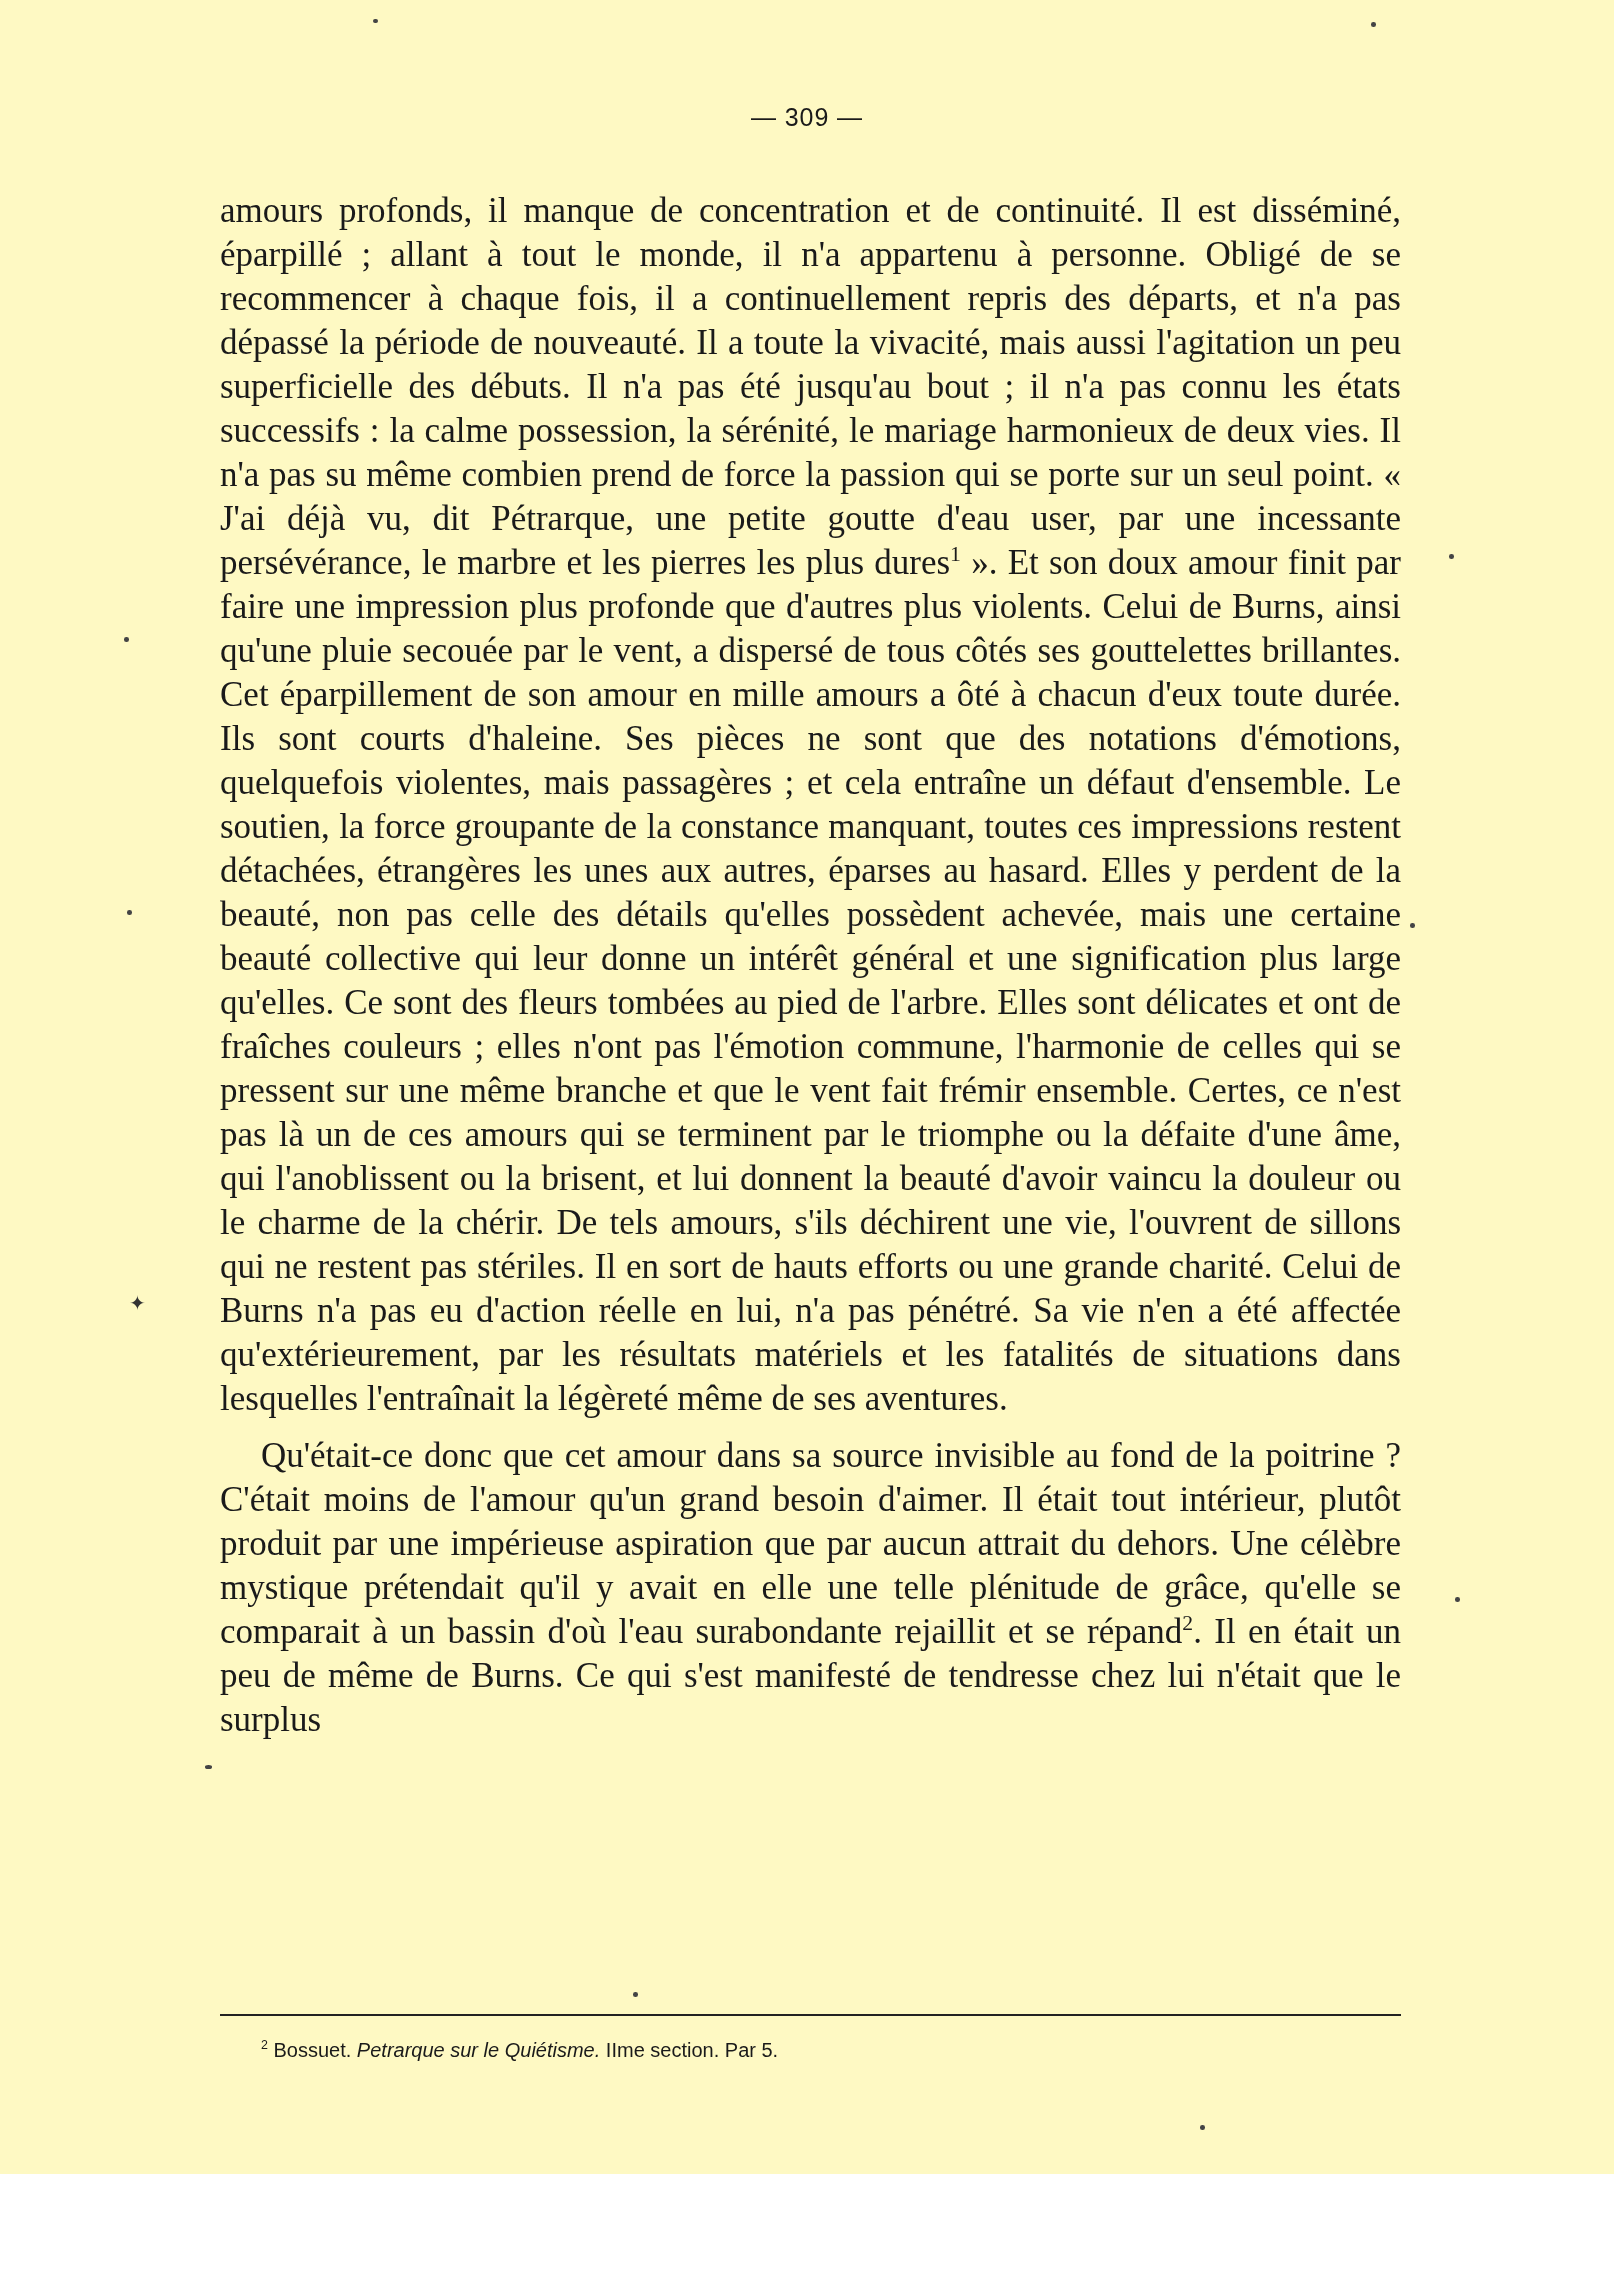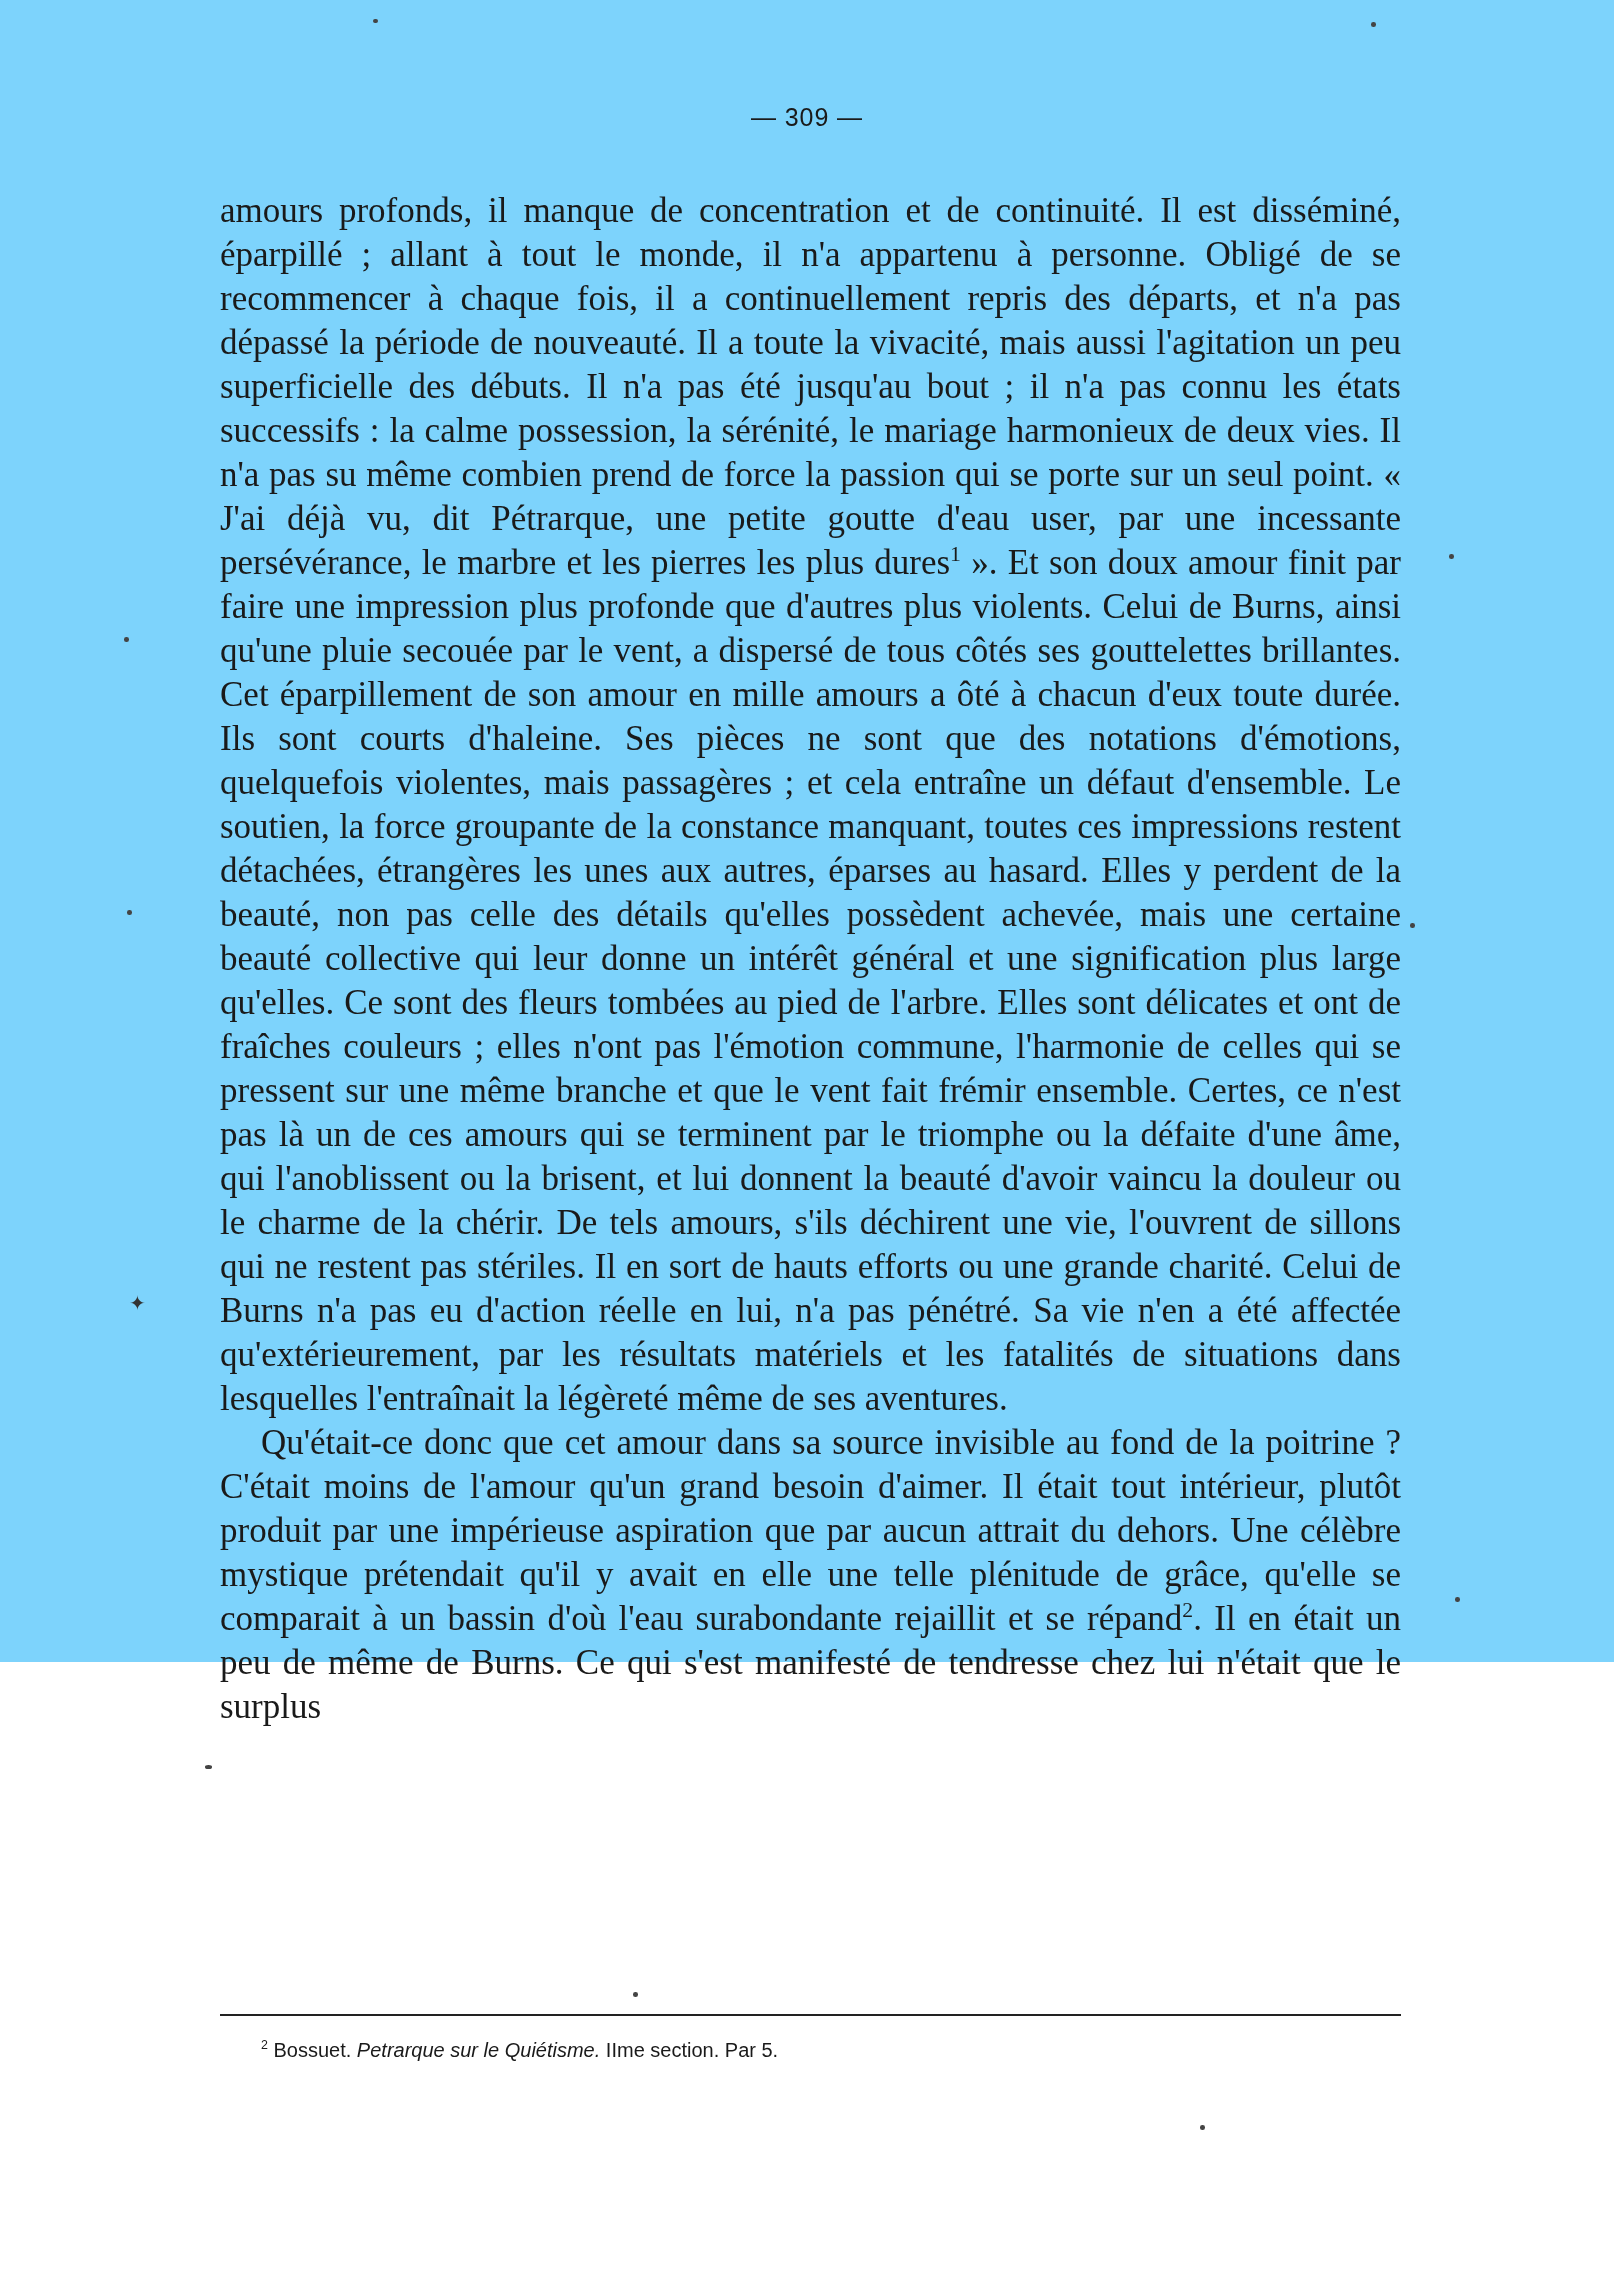--- a/index.html
+++ b/index.html
@@ -11,22 +11,22 @@
     width: 1614px;
     height: 2290px;
     position: relative;
     font-family: "Liberation Serif", serif;
     color: #1a1a1a;
   }
   .page {
     position: absolute;
     left: 0; top: 0;
     width: 1614px;
-    height: 1662px;
-    background: #7dd3fc;
+    height: 2174px;
+    background: #fef9c3;
   }
   .page-number {
     position: absolute;
     top: 103px;
     left: 0;
     width: 1614px;
     text-align: center;
     font-size: 25px;
     letter-spacing: 0.9px;
     font-family: "Liberation Sans", sans-serif;
@@ -41,20 +41,21 @@
     line-height: 44px;
     text-align: justify;
     text-justify: inter-word;
     hyphens: none;
   }
   .body-text p {
     margin: 0;
   }
   .body-text p.indent {
     text-indent: 41px;
+    margin-top: 13px;
   }
   .footnote-rule {
     position: absolute;
     left: 220px;
     top: 2014px;
     width: 1181px;
     height: 1.8px;
     background: #222;
   }
   .footnotes {

